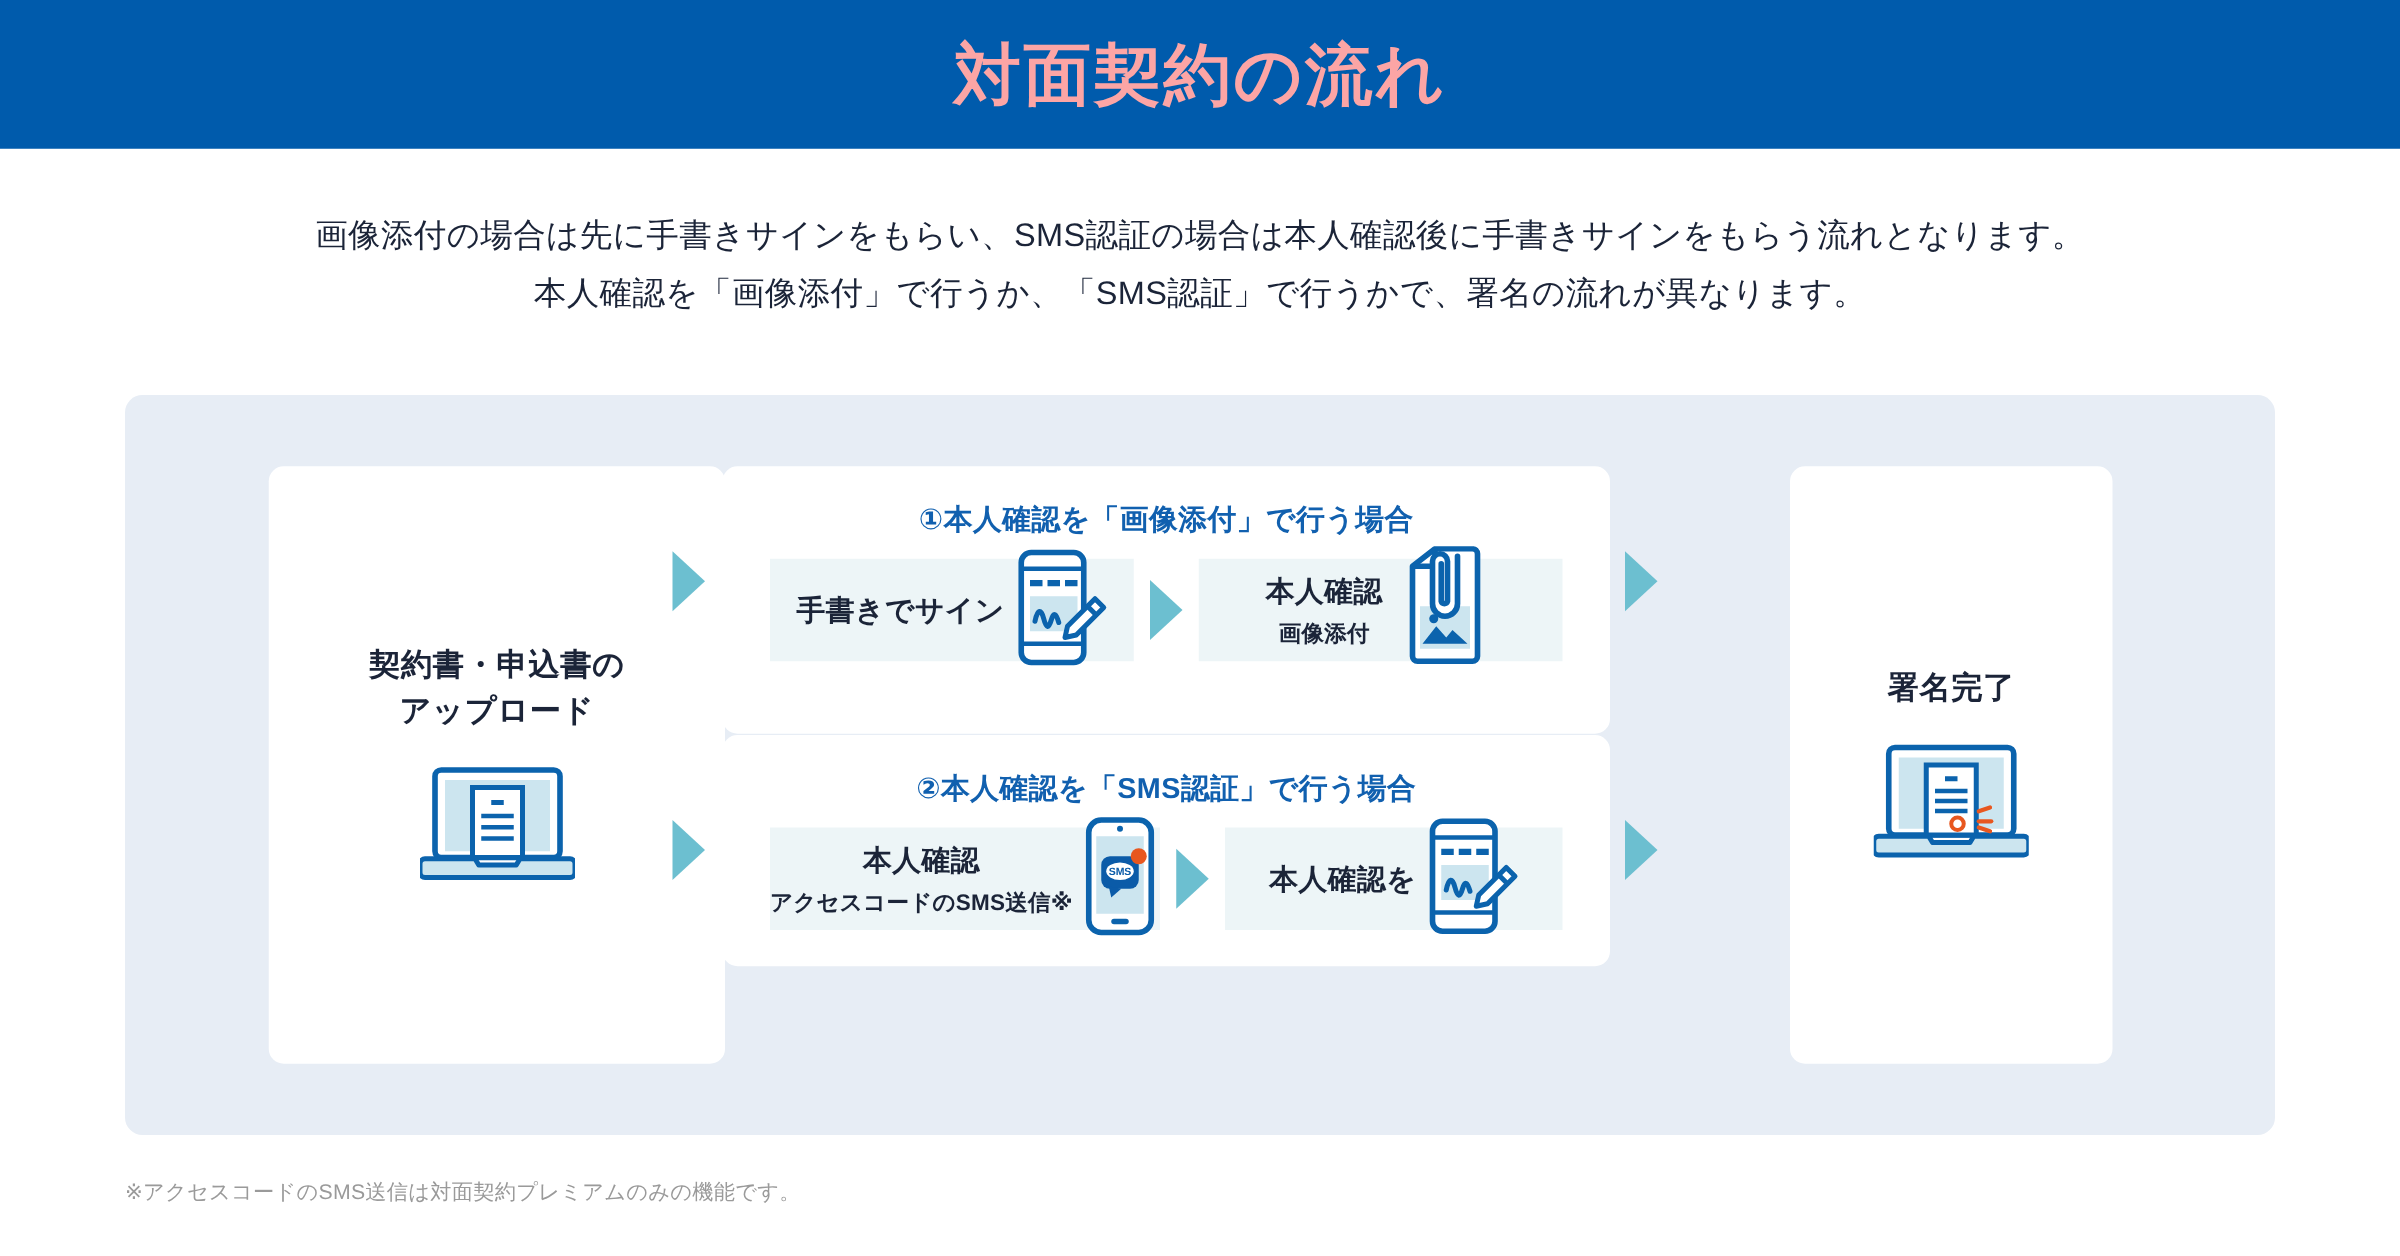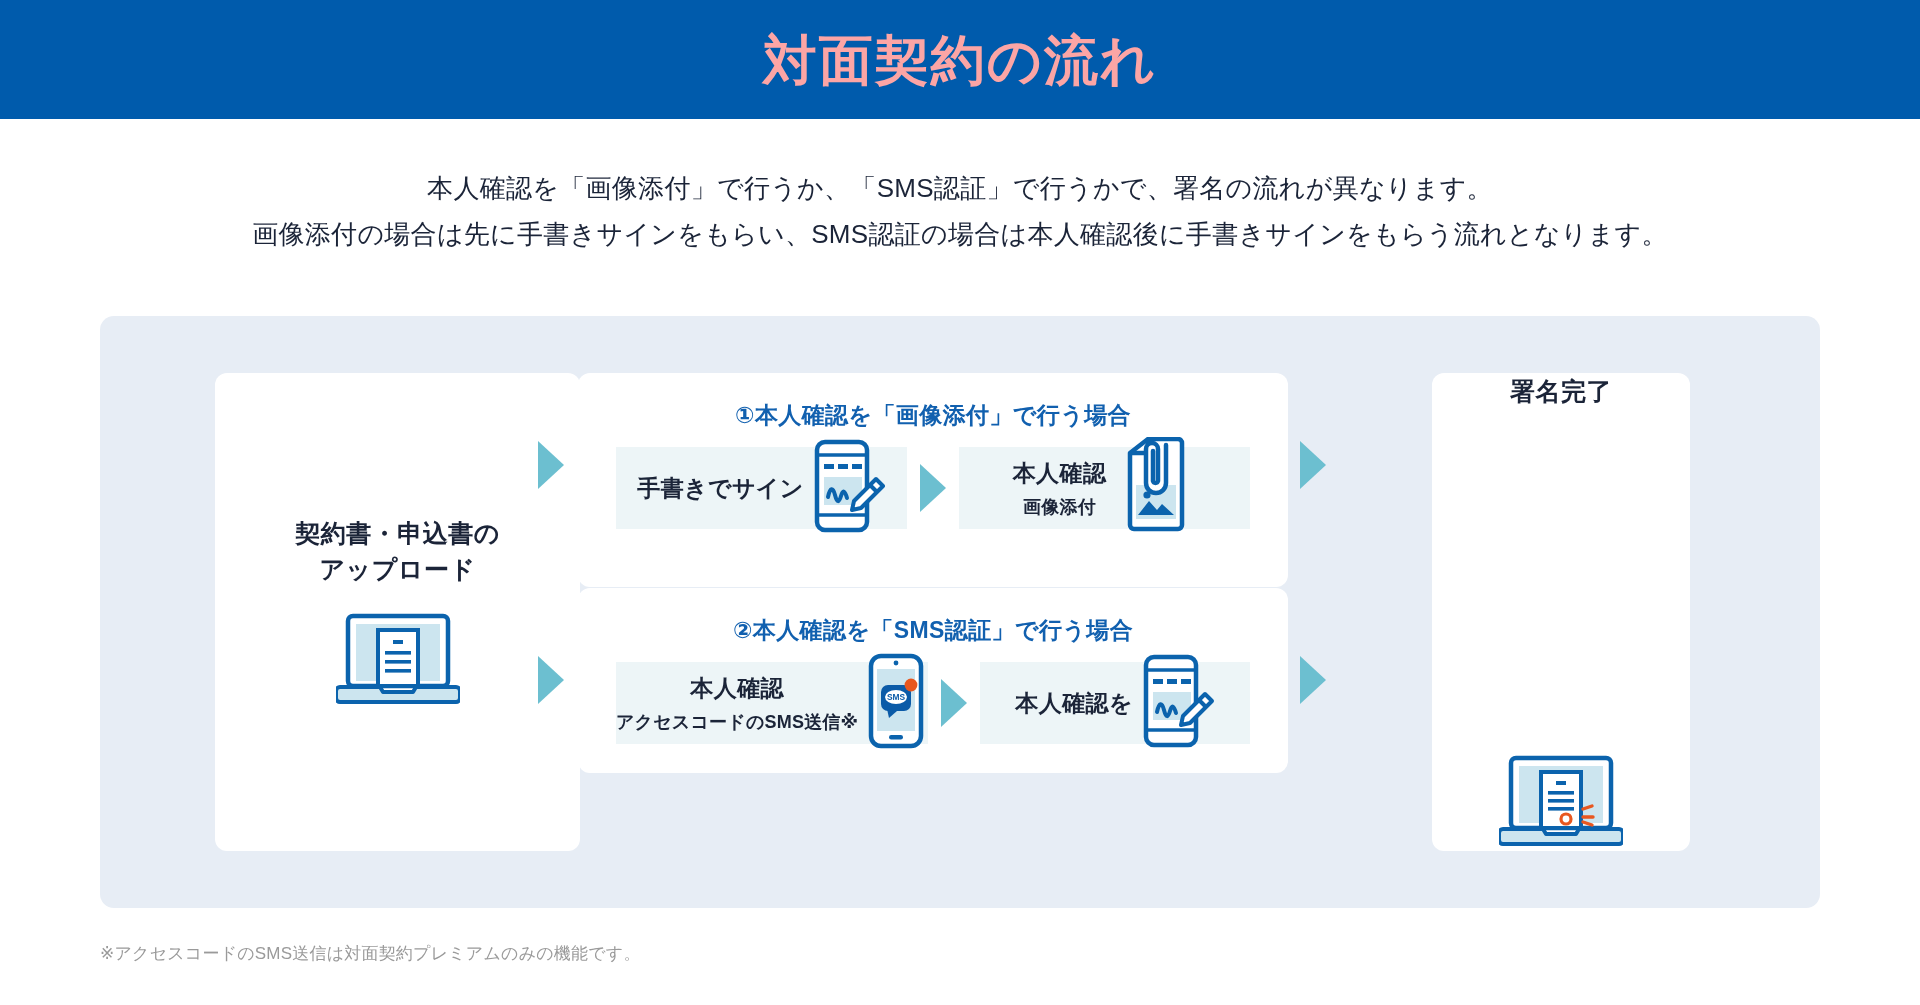--- a/index.html
+++ b/index.html
@@ -80,21 +80,20 @@
     left: 115px;
     top: 57px;
     width: 365px;
     height: 478px;
   }
   .end-card.finish {
     left: 1332px;
     top: 57px;
     width: 258px;
     height: 478px;
-    justify-content: space-between;
   }
   .end-card-title {
     color: #1b2438;
     font-size: 25px;
     font-weight: 700;
     line-height: 1.45;
     text-align: center;
     letter-spacing: .5px;
   }
   .end-card-icon { margin-top: 26px; }
@@ -213,22 +212,22 @@
   }
 </style>
 </head>
 <body>
 
 <div class="header">
   <h1 class="header-title">対面契約の流れ</h1>
 </div>
 
 <div class="lead">
+  <span class="lead-line">画像添付の場合は先に手書きサインをもらい、SMS認証の場合は本人確認後に手書きサインをもらう流れとなります。</span>
   <span class="lead-line">本人確認を「画像添付」で行うか、「SMS認証」で行うかで、署名の流れが異なります。</span>
-  <span class="lead-line">画像添付の場合は先に手書きサインをもらい、SMS認証の場合は本人確認後に手書きサインをもらう流れとなります。</span>
 </div>
 
 <div class="panel">
   <div class="flow">
 
     <div class="end-card start">
       <div class="end-card-title">
         <span>契約書・申込書の</span><br>
         <span>アップロード</span>
       </div>

